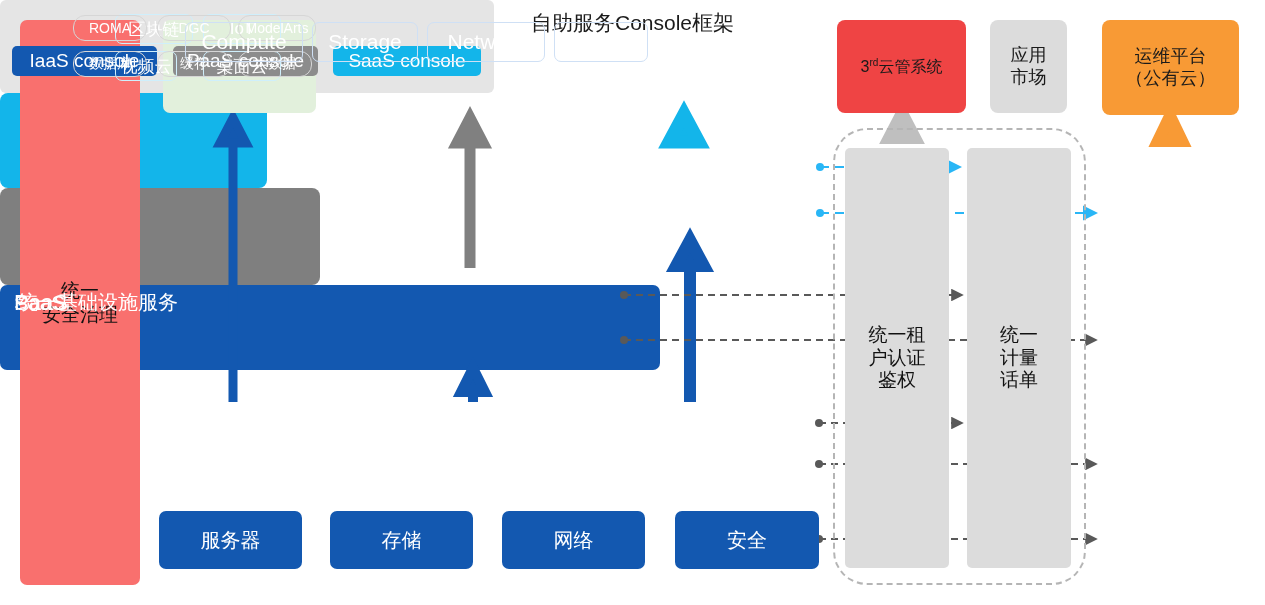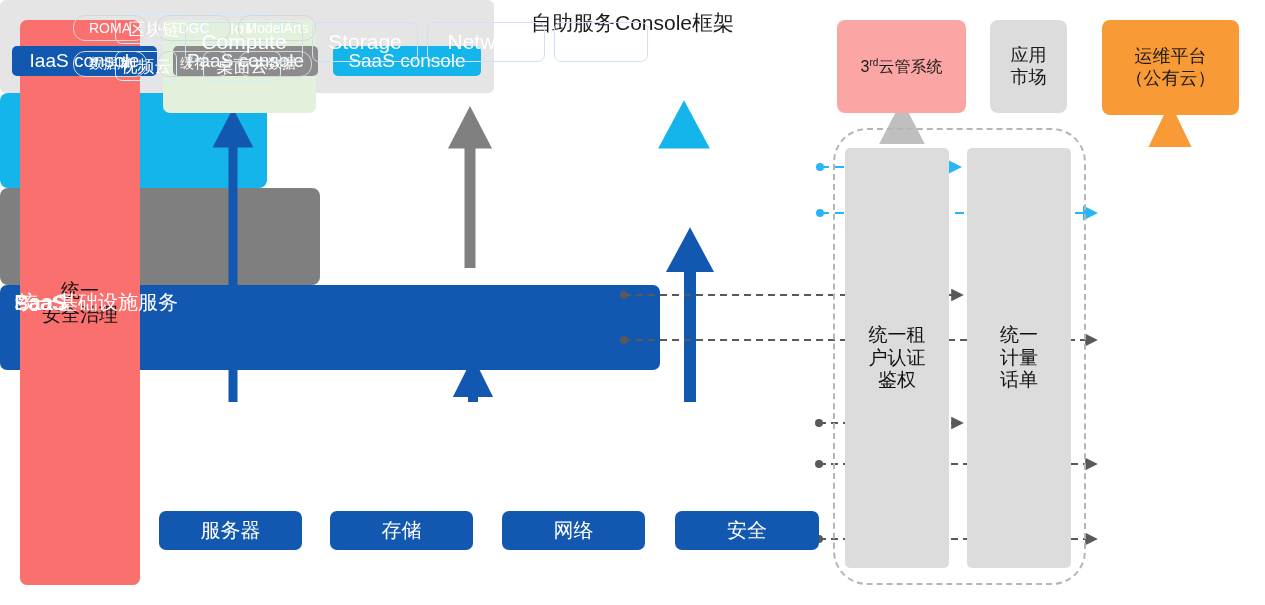--- a/index.html
+++ b/index.html
@@ -41,21 +41,21 @@
     display:flex; align-items:center; justify-content:center;
     border-radius:5px; font-size:19px; color:#fff; padding:0 12px;
   }
   #chip-iaas { left:12px;  width:145px; background:#1358b0; }
   #chip-paas { left:173px; width:145px; background:#8c8c8c; }
   #chip-saas { left:333px; width:148px; background:#13b5ea; }
 
   
   #third-cloud {
     left:837px; top:20px; width:129px; height:93px;
-    background:#fca5a5; border-radius:8px; font-size:16px;
+    background:#ef4444; border-radius:8px; font-size:16px;
   }
   #third-cloud sup { font-size:10px; vertical-align:super; }
   #app-market {
     left:990px; top:20px; width:77px; height:93px;
     background:#dcdcdc; border-radius:8px; font-size:18px;
   }
 
   
   #om-platform {
     left:1102px; top:20px; width:137px; height:95px;
@@ -122,21 +122,21 @@
     border:1.6px solid #cfe0f5; border-radius:7px;
     color:#fff; font-size:21px;
   }
   #infra-compute { left:185px; width:118px; }
   #infra-storage { left:312px; width:106px; }
   #infra-network { left:427px; width:118px; }
   #infra-cce     { left:554px; width:94px; }
 
   
   .hw {
-    position:absolute; top:511px; height:39px;
+    position:absolute; top:511px; height:58px;
     background:#1358b0; border-radius:7px;
     display:flex; align-items:center; justify-content:center;
     color:#fff; font-size:20px;
   }
   #hw-server  { left:159px; width:143px; }
   #hw-storage { left:330px; width:143px; }
   #hw-network { left:502px; width:143px; }
   #hw-sec     { left:675px; width:144px; }
 
   

